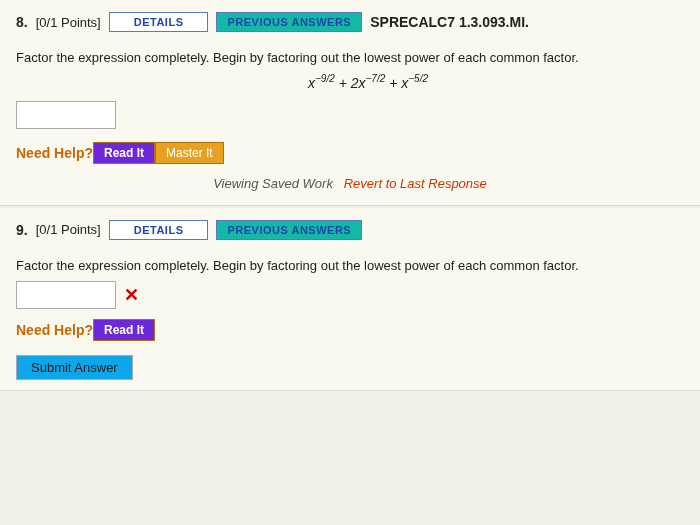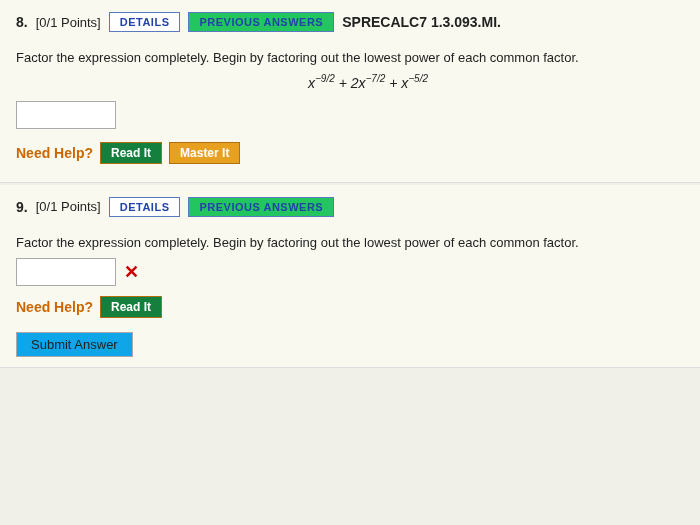--- a/index.html
+++ b/index.html
@@ -25,26 +25,26 @@
     .problem-number {
       font-weight: bold;
       font-size: 14px;
     }
     .btn-details {
       background: #fff;
       border: 1.5px solid #5a7abf;
       color: #2244aa;
       font-size: 11px;
       font-weight: bold;
-      padding: 3px 10px;
+      padding: 3px 24px;
       cursor: pointer;
       letter-spacing: 0.5px;
     }
     .btn-prev-answers {
-      background: #22c55e;
+      background: #14b8a6;
       border: 1.5px solid #5a7abf;
       color: #2244aa;
       font-size: 11px;
       font-weight: bold;
       padding: 3px 10px;
       cursor: pointer;
       letter-spacing: 0.5px;
     }
     .problem-code {
       font-weight: bold;
@@ -74,43 +74,43 @@
       border: 1px solid #aaa;
       background: #fff;
       width: 100px;
       height: 28px;
       display: inline-block;
       margin-bottom: 10px;
     }
     .need-help-row {
       display: flex;
       align-items: center;
-      gap: 7px;
+      gap: 0;
       margin-bottom: 8px;
     }
     .need-help-label {
       color: #cc6600;
       font-weight: bold;
       font-size: 14px;
     }
     .btn-read-it {
-      background: #15803d;
+      background: #6d28d9;
       border: 1.5px solid #b07010;
       color: #fff;
       font-size: 12px;
       font-weight: bold;
       padding: 3px 10px;
       cursor: pointer;
     }
     .btn-master-it {
       background: #e8a020;
       border: 1.5px solid #b07010;
       color: #fff;
       font-size: 12px;
-      font-weight: bold;
+      font-weight: normal;
       padding: 3px 10px;
       cursor: pointer;
     }
     .viewing-saved {
       text-align: center;
       font-style: italic;
       font-size: 13px;
       color: #555;
       padding: 4px 0;
     }
@@ -159,20 +159,25 @@
   </div>
 
   <div class="answer-box"></div>
 
   <div class="need-help-row">
     <span class="need-help-label">Need Help?</span>
     <button class="btn-read-it">Read It</button>
     <button class="btn-master-it">Master It</button>
   </div>
 
+  <div class="viewing-saved">
+    <span>Viewing Saved Work</span>
+    &nbsp;
+    <a href="#" class="revert-link">Revert to Last Response</a>
+  </div>
 </div>
 
 <div class="problem-section" style="margin-top:2px;">
   <div class="problem-header">
     <span class="problem-number">9.</span>
     <span style="font-size:13px;">[0/1 Points]</span>
     <button class="btn-details">DETAILS</button>
     <button class="btn-prev-answers">PREVIOUS ANSWERS</button>
   </div>
 

